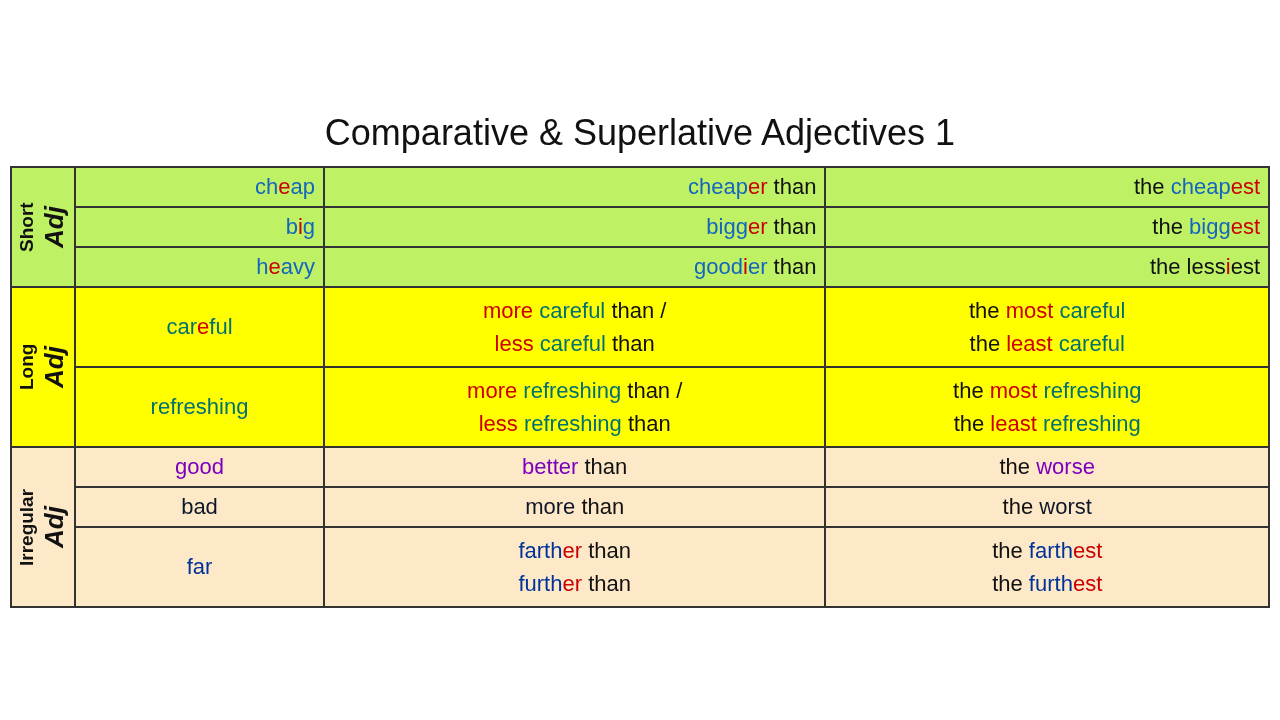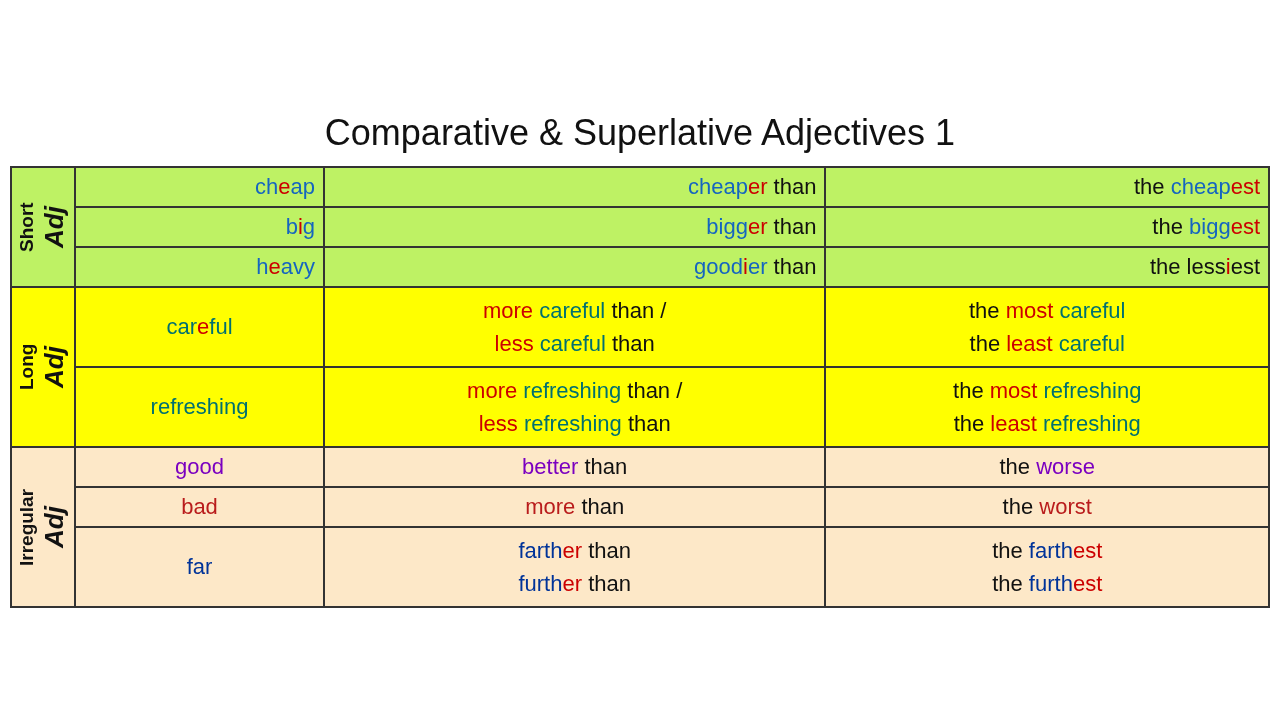--- a/index.html
+++ b/index.html
@@ -62,21 +62,21 @@
     
     .label-short { background: #fff; }
     .label-long { background: #ffff00; }
     .label-irregular { background: #fde8c8; }
 
     
     .c-blue { color: #1565C0; }
     .c-red { color: #cc0000; }
     .c-teal { color: #007070; }
     .c-purple { color: #7b00c0; }
-    .c-orange { color: #b91c1c; }
+    .c-orange { color: #0f172a; }
     .c-darkblue { color: #003399; }
     .c-black { color: #111; }
 
     .bold { font-weight: normal; }
     .cell-content { line-height: 1.5; }
     .cell-line { display: block; }
 
     
     .short-label { font-size: 19px; font-weight: bold; }
     .adj-label { font-size: 26px; font-weight: bold; font-style: italic; }

